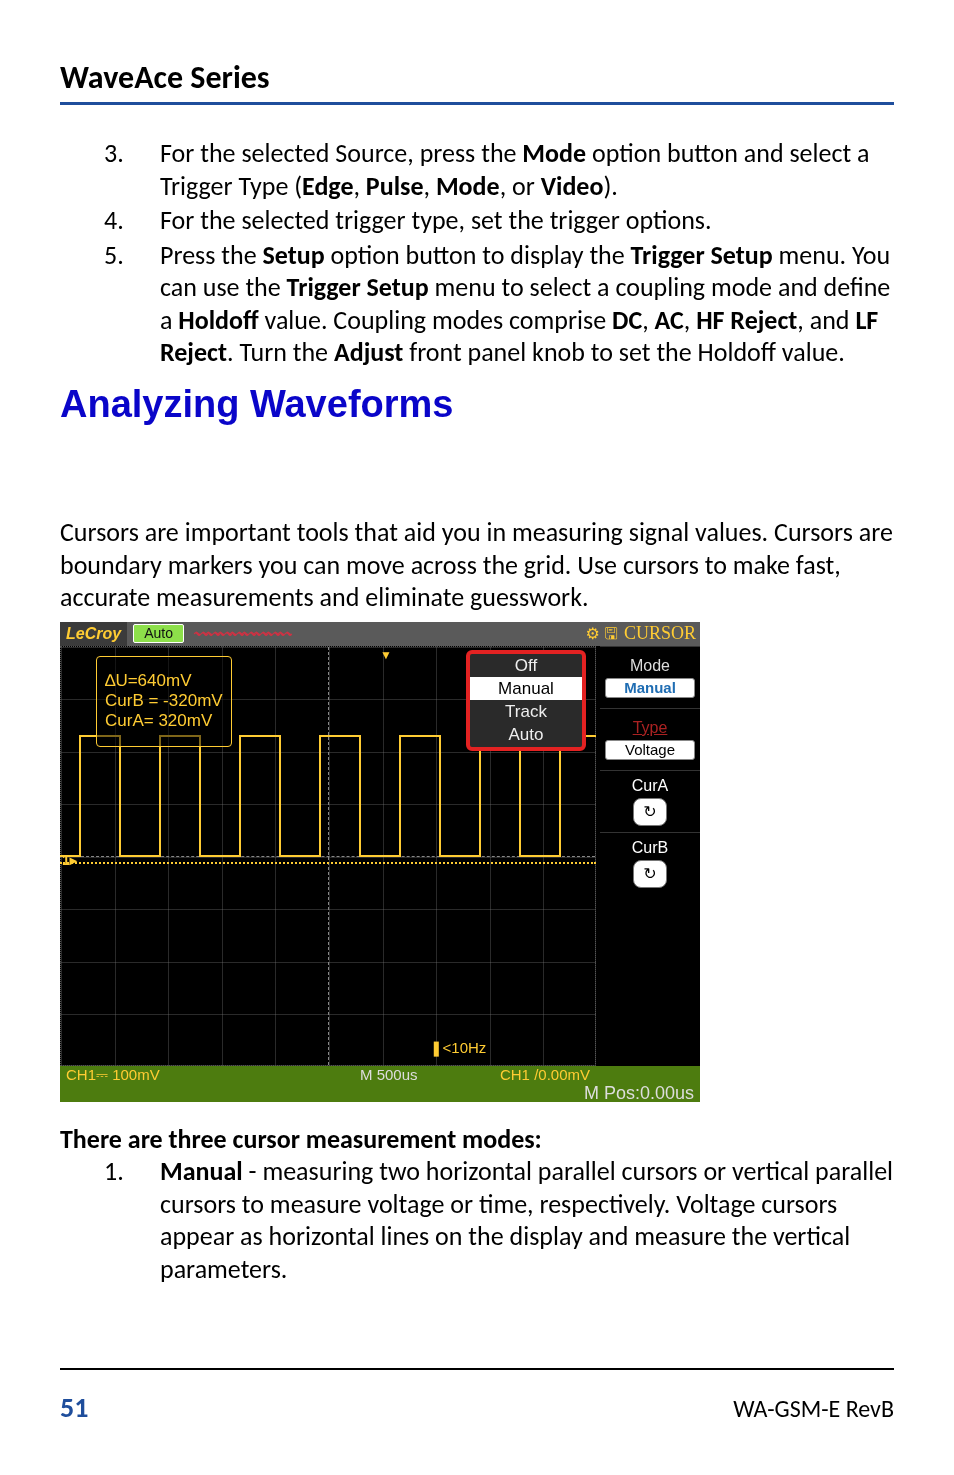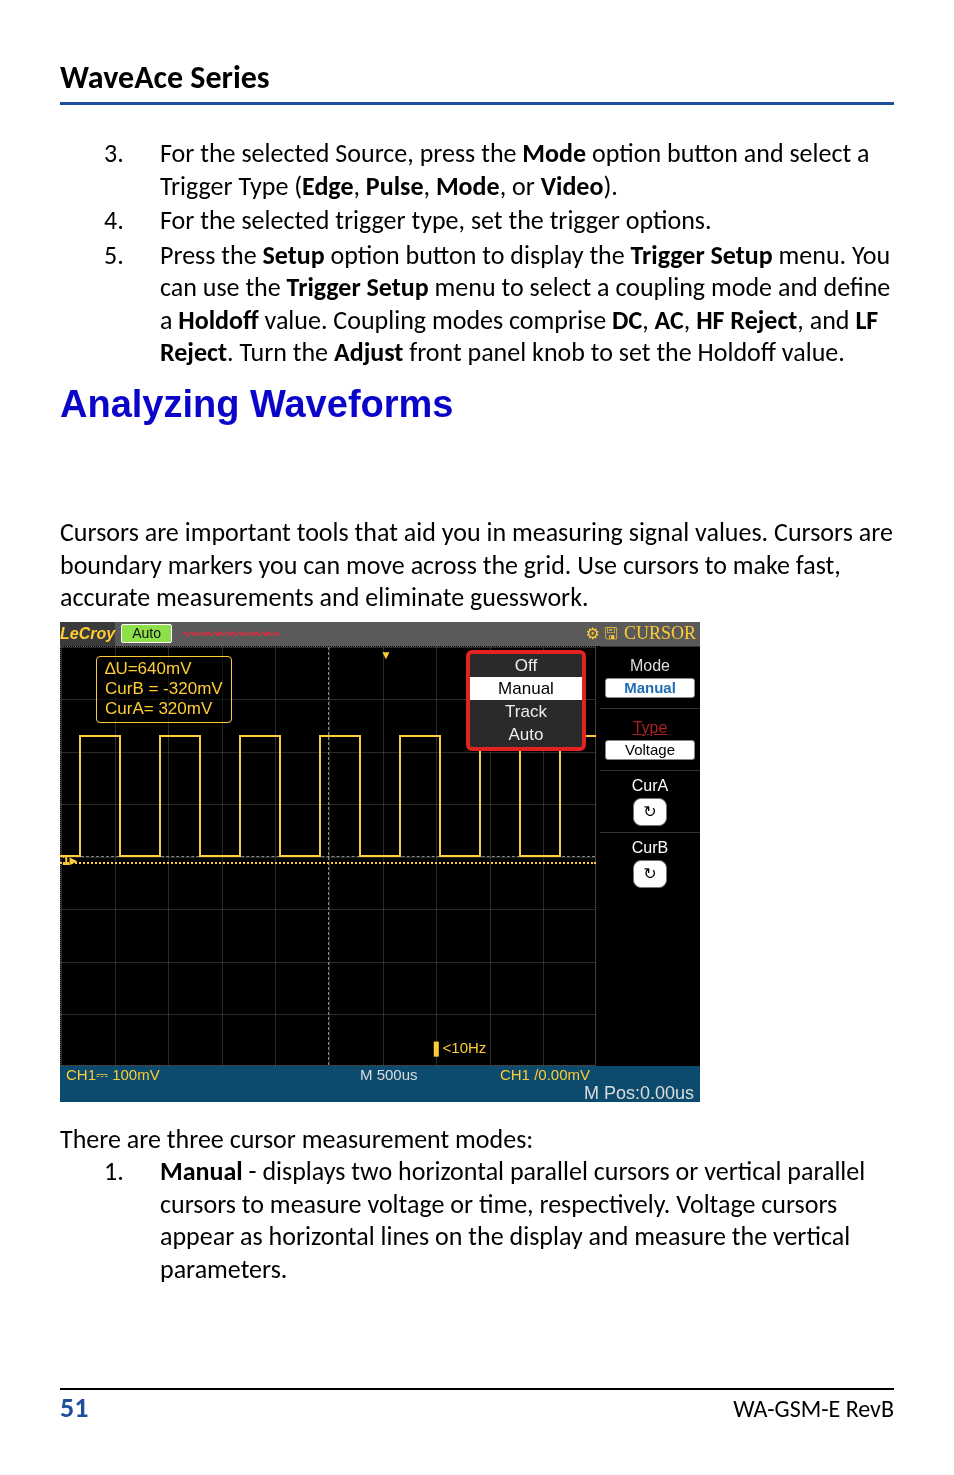--- a/index.html
+++ b/index.html
@@ -65,21 +65,21 @@
     height: 24px;
     background: #5a5a5a;
     display: flex;
     align-items: center;
   }
   .lecroy {
     font-weight: 700;
     font-style: italic;
     color: #ffcc33;
     background: #3b3b3b;
-    padding: 0 0;
+    padding: 0 6px;
     height: 100%;
     display: flex; align-items: center;
   }
   .auto-btn {
     background: #8de04a;
     color: #111;
     border: 1px solid #fff;
     padding: 0 10px;
     margin-left: 6px;
     font-size: 14px;
@@ -124,21 +124,21 @@
     position: absolute;
     top: 50%; left: 0; right: 0;
     border-top: 1px dashed #888;
   }
   .delta-box {
     position: absolute;
     top: 34px; left: 36px;
     border: 1px solid #ffcc33;
     border-radius: 4px;
     background: rgba(0,0,0,0.5);
-    padding: 2px 8px;
+    padding: 14px 8px;
     color: #ffcc33;
     font-size: 17px;
     line-height: 1.2;
   }
   .mode-popup {
     position: absolute;
     top: 28px; left: 406px;
     width: 120px;
     border: 4px solid #e32222;
     border-radius: 6px;
@@ -186,21 +186,21 @@
     border-radius: 8px;
     display: flex; align-items: center; justify-content: center;
     color: #000;
     margin-top: 2px;
     border: 1px solid #777;
   }
   .scope-bottom {
     position: absolute;
     left: 0; right: 0; bottom: 0;
     height: 36px;
-    background: #0c4a6e;
+    background: #4d7c0f;
     display: flex;
     align-items: flex-start;
     padding: 0 6px;
     font-size: 15px;
   }
   .ch1 { color: #ffcc33; }
   .tb  { color: #ddd; position: absolute; left: 300px; }
   .ch1v { color: #ffcc33; position: absolute; right: 110px; top: 0; }
   .mpos { color: #ddd; position: absolute; right: 6px; top: 16px; font-size: 18px; }
   .hz {
@@ -229,28 +229,28 @@
     border-top: 2px dotted #ffcc33;
   }
   .wave-path {
     position: absolute;
     top: 24px; left: 0;
     width: 536px; height: 420px;
     pointer-events: none;
   }
   .side .slot.type .lbl { color: #aa2222; text-decoration: underline; }
 
-  p.after { margin-top: 21px; }
+  p.after { margin-top: 21px; font-weight: bold; }
 
   .footer {
     position: absolute;
     left: 60px; right: 60px;
     bottom: 50px;
     border-top: 2px solid #000;
-    padding-top: 0;
+    padding-top: 20px;
     display: flex;
     justify-content: space-between;
     align-items: baseline;
   }
   .page-num {
     font-weight: 700;
     color: #1f4e9c;
     font-size: 28px;
   }
   .rev { font-size: 24px; }
@@ -343,21 +343,21 @@
     <span class="mpos">M Pos:0.00us</span>
   </div>
 </div>
 
 <p class="after">There are three cursor measurement modes:</p>
 
 <ol class="steps">
   <li>
     <span class="num">1.</span>
     <span>
-      <span class="b">Manual</span><span> - displays two horizontal parallel cursors or vertical parallel cursors to measure voltage or time, respectively. Voltage cursors appear as horizontal lines on the display and measure the vertical parameters.</span>
+      <span class="b">Manual</span><span> - measuring two horizontal parallel cursors or vertical parallel cursors to measure voltage or time, respectively. Voltage cursors appear as horizontal lines on the display and measure the vertical parameters.</span>
     </span>
   </li>
 </ol>
 
 <div class="footer">
   <span class="page-num">51</span>
   <span class="rev">WA-GSM-E RevB</span>
 </div>
 
 </body></html>

